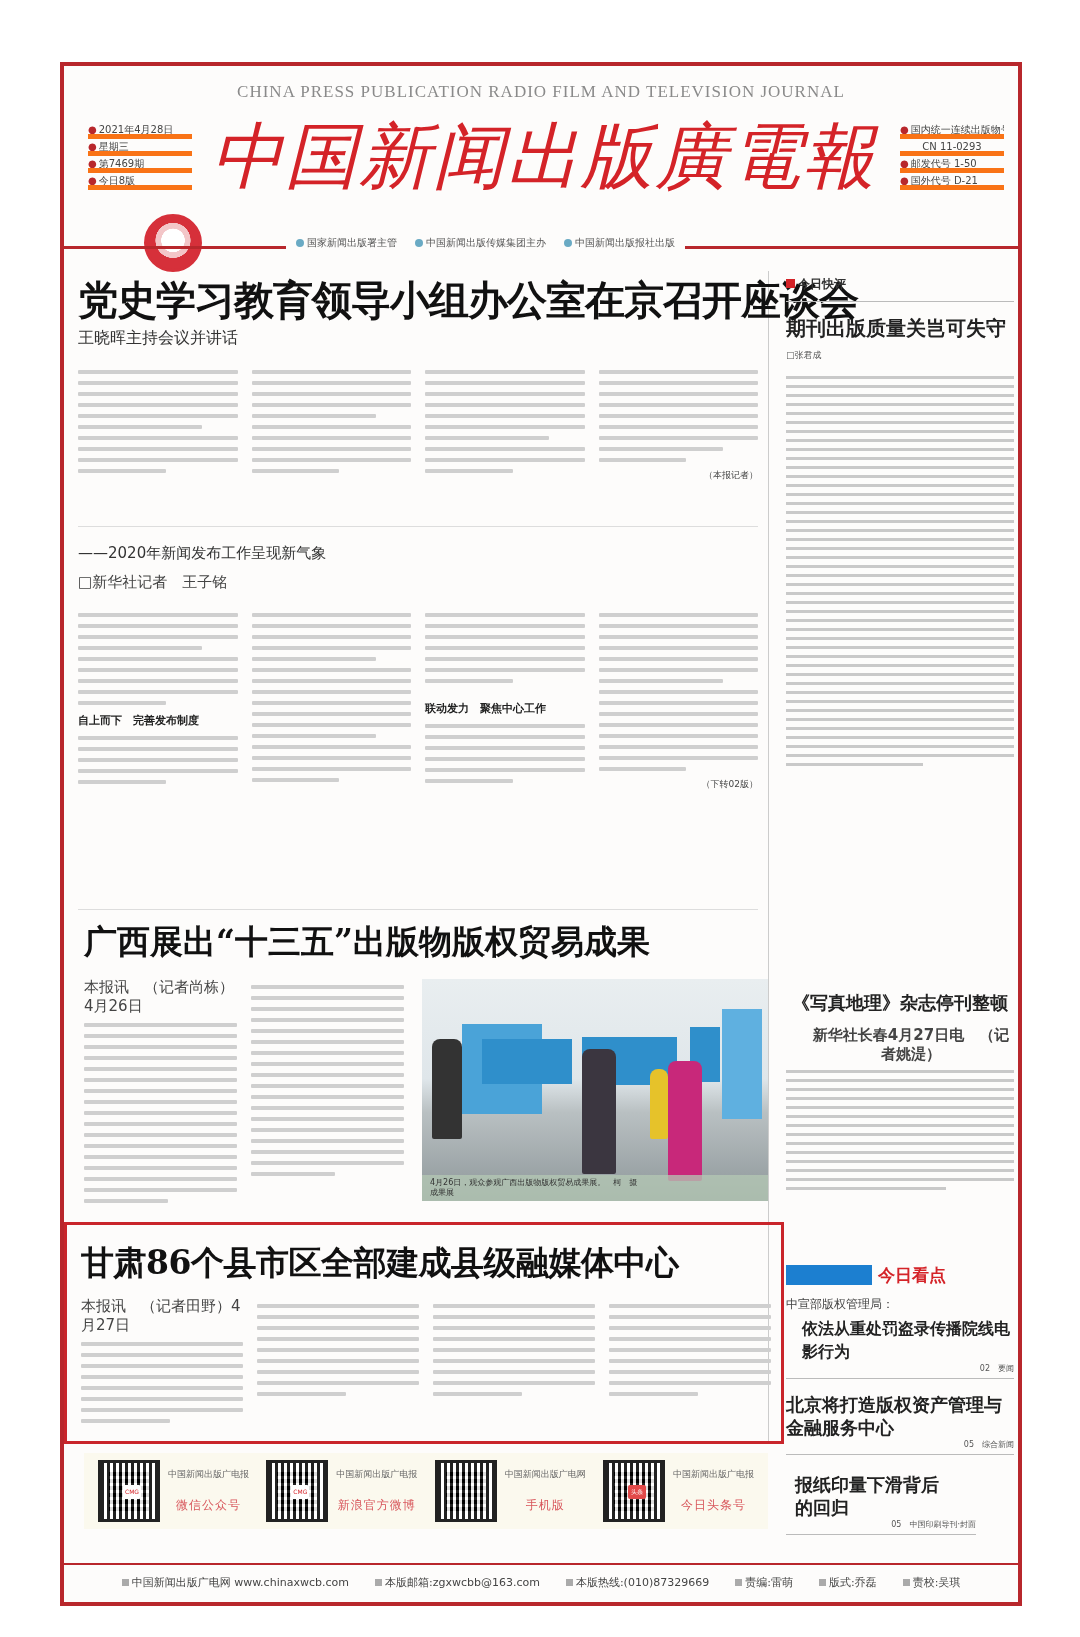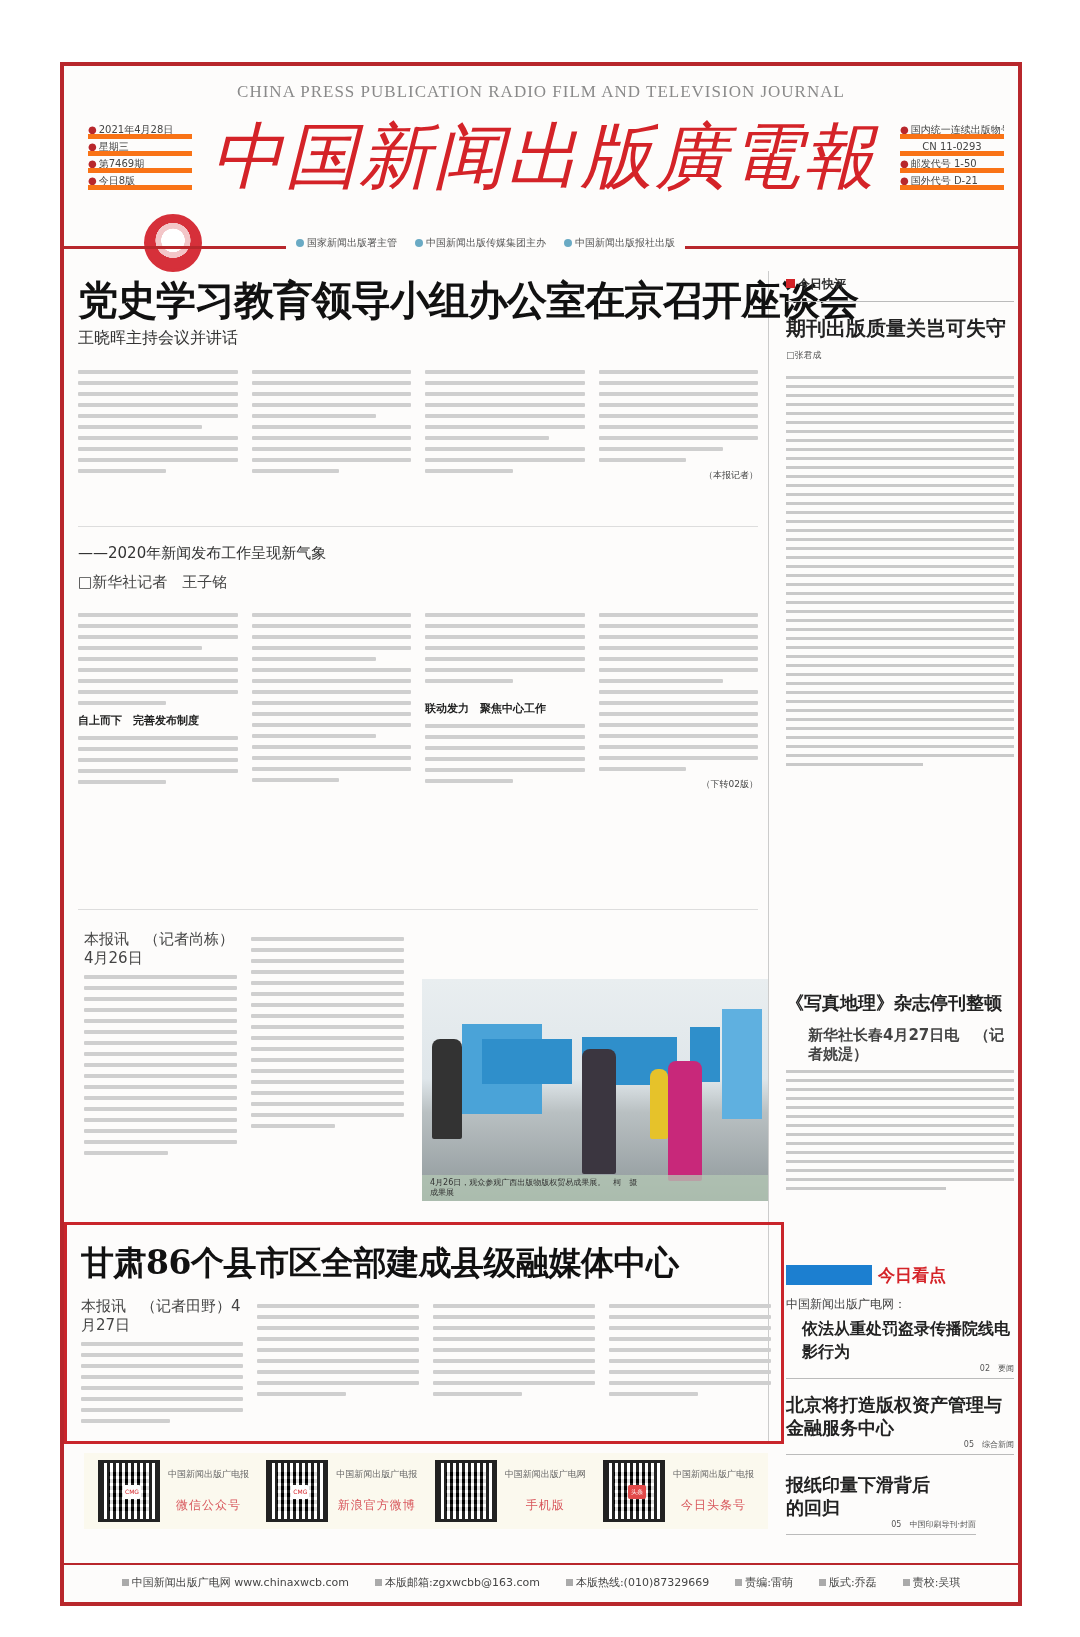--- a/index.html
+++ b/index.html
@@ -244,20 +244,21 @@
           <div class="txt-line"></div>
           <div class="txt-line short"></div>
           <div class="note">（下转02版）</div>
         </div>
     </div>
   </div>
 
   <div class="abs sec-sep" style="left:14px; top:843px; width:680px;"></div>
 
   <div class="abs" style="left:20px; top:852px; width:680px;">
+    <div class="headline" style="font-size:33px; line-height:48px;">广西展出“十三五”出版物版权贸易成果</div>
     <div class="body-cols" style="margin-top:12px; width:320px;">
       <div class="body-col">
         <div class="byline">本报讯　（记者尚栋）4月26日</div>
         <div class="txt-line"></div>
           <div class="txt-line"></div>
           <div class="txt-line"></div>
           <div class="txt-line"></div>
           <div class="txt-line"></div>
           <div class="txt-line"></div>
           <div class="txt-line"></div>
@@ -406,21 +407,21 @@
         <div class="rs-line"></div>
         <div class="rs-line"></div>
         <div class="rs-line"></div>
         <div class="rs-line"></div>
         <div class="rs-line"></div>
         <div class="rs-line"></div>
         <div class="rs-line" style="width:60%;"></div>
     </div>
   </div>
 
-  <div class="abs" style="left:722px; top:925px; width:228px;">
+  <div class="abs" style="left:722px; top:925px; width:228px;text-align:center;">
     <div class="rs-title" style="font-size:18px; line-height:23px;">《写真地理》杂志停刊整顿</div>
     <div class="byline" style="margin-top:12px; padding-left:22px; font-weight:bold;">新华社长春4月27日电　（记者姚湜）</div>
     <div style="margin-top:4px;">
         <div class="rs-line"></div>
         <div class="rs-line"></div>
         <div class="rs-line"></div>
         <div class="rs-line"></div>
         <div class="rs-line"></div>
         <div class="rs-line"></div>
         <div class="rs-line"></div>
@@ -434,30 +435,30 @@
       </div>
   </div>
 
   <div class="abs kan-bar">
     <div class="blue"></div>
     <span class="lbl">今日看点</span>
   </div>
 
   <div class="abs" style="left:722px; top:1230px; width:228px;">
     <div style="border-bottom:1px solid #bbb; padding-bottom:4px;">
-      <div style="font-size:12px; color:#444;">中国新闻出版广电网：</div>
+      <div style="font-size:12px; color:#444;">中宣部版权管理局：</div>
       <div class="rs-title" style="font-size:16px; line-height:23px; margin-top:4px;margin-left:16px;">依法从重处罚盗录传播院线电影行为</div>
       <div style="font-size:8px; color:#555; text-align:right;">02　要闻</div>
     </div>
     <div style="border-bottom:1px solid #bbb; padding-bottom:4px; margin-top:14px;">
       <div class="rs-title" style="font-size:18px; line-height:23px;">北京将打造版权资产管理与金融服务中心</div>
       <div style="font-size:8px; color:#555; text-align:right;">05　综合新闻</div>
     </div>
     <div style="border-bottom:1px solid #bbb; padding-bottom:4px; margin-top:18px; width:190px;">
-      <div class="rs-title" style="font-size:18px; line-height:23px; width:150px;">报纸印量下滑背后的回归</div>
+      <div class="rs-title" style="font-size:18px; line-height:23px; width:150px;margin-left:9px;">报纸印量下滑背后的回归</div>
       <div style="font-size:8px; color:#555; text-align:right;">05　中国印刷导刊·封面</div>
     </div>
   </div>
 
   <div class="abs qr-strip">
     <div class="qr-item">
       <div class="qr">
           <span class="badge">CMG</span>
         </div>
       <div class="qr-txt">

